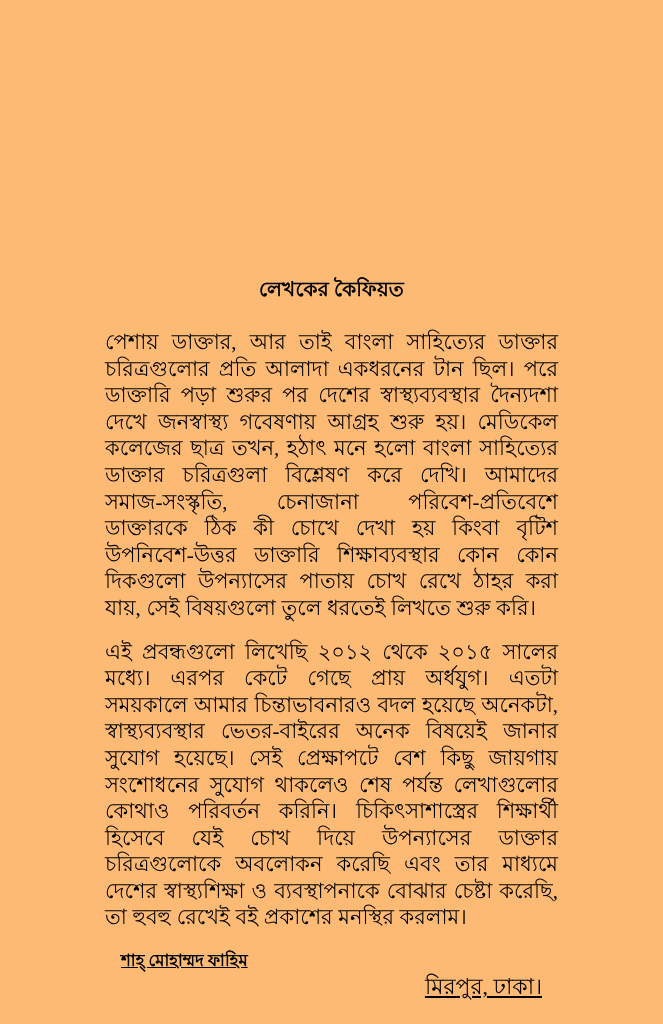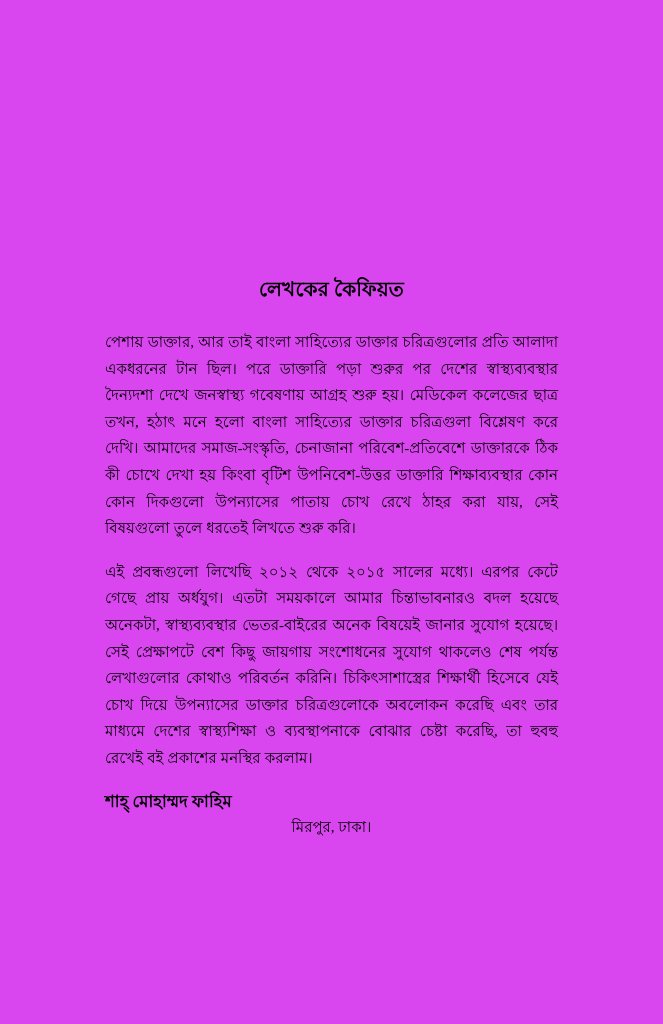--- a/index.html
+++ b/index.html
@@ -13,21 +13,21 @@
     background: #ffffff;
     font-family: "Liberation Serif", "DejaVu Serif", serif;
     color: #000000;
     overflow: hidden;
   }
 
   .page {
     position: relative;
     width: 663px;
     height: 1024px;
-    background: #d946ef;
+    background: #fdba74;
     box-sizing: border-box;
   }
 
   
   .content {
     position: absolute;
     left: 105px;
     top: 276px;
     width: 453px;
   }
@@ -35,52 +35,53 @@
   .page-heading {
     font-size: 20px;
     font-weight: bold;
     text-align: center;
     line-height: 1.35;
     margin: 0 0 26px 0;
     letter-spacing: 0.2px;
   }
 
   .para {
-    font-size: 15px;
+    font-size: 21px;
     line-height: 26.6px;
     text-align: justify;
     text-justify: inter-word;
     margin: 0 0 17px 0;
     text-indent: 0;
     word-spacing: 0.4px;
   }
 
   
   .para.para-last {
     margin-bottom: 25px;
   }
 
   .signature {
-    margin: 0;
+    margin: 16px;
+    text-decoration: underline;
   }
 
   .signature-name {
     font-size: 16.6px;
     font-weight: bold;
     line-height: 26px;
     margin: 0;
     text-align: left;
   }
 
   .signature-place {
-    font-size: 15px;
+    font-size: 22px;
     font-weight: normal;
     line-height: 25px;
     margin: 0;
-    text-align: center;
+    text-align: right;
   }
 </style>
 </head>
 <body>
 
 <div class="page">
 
   <div class="content">
 
     <h1 class="page-heading">লেখকের কৈফিয়ত</h1>

